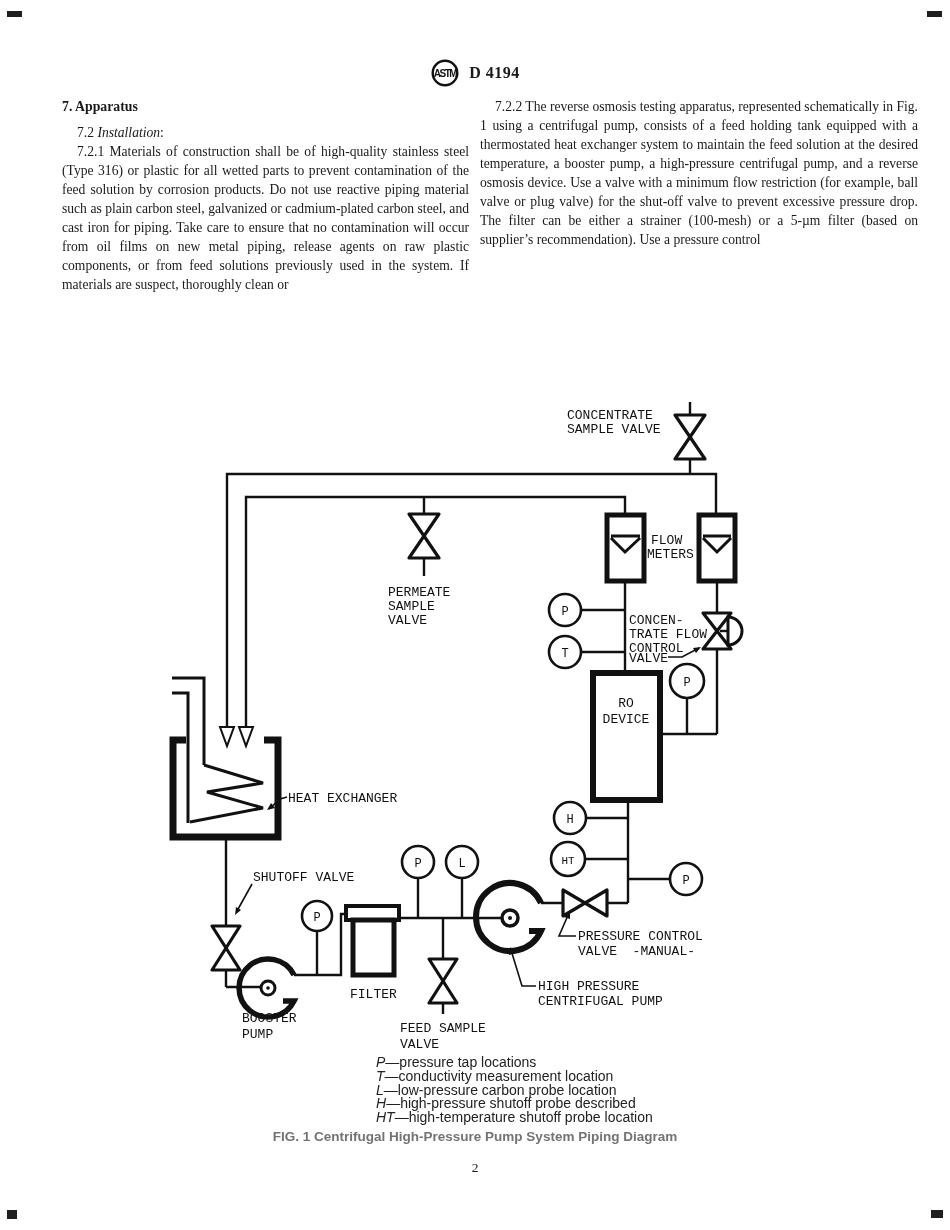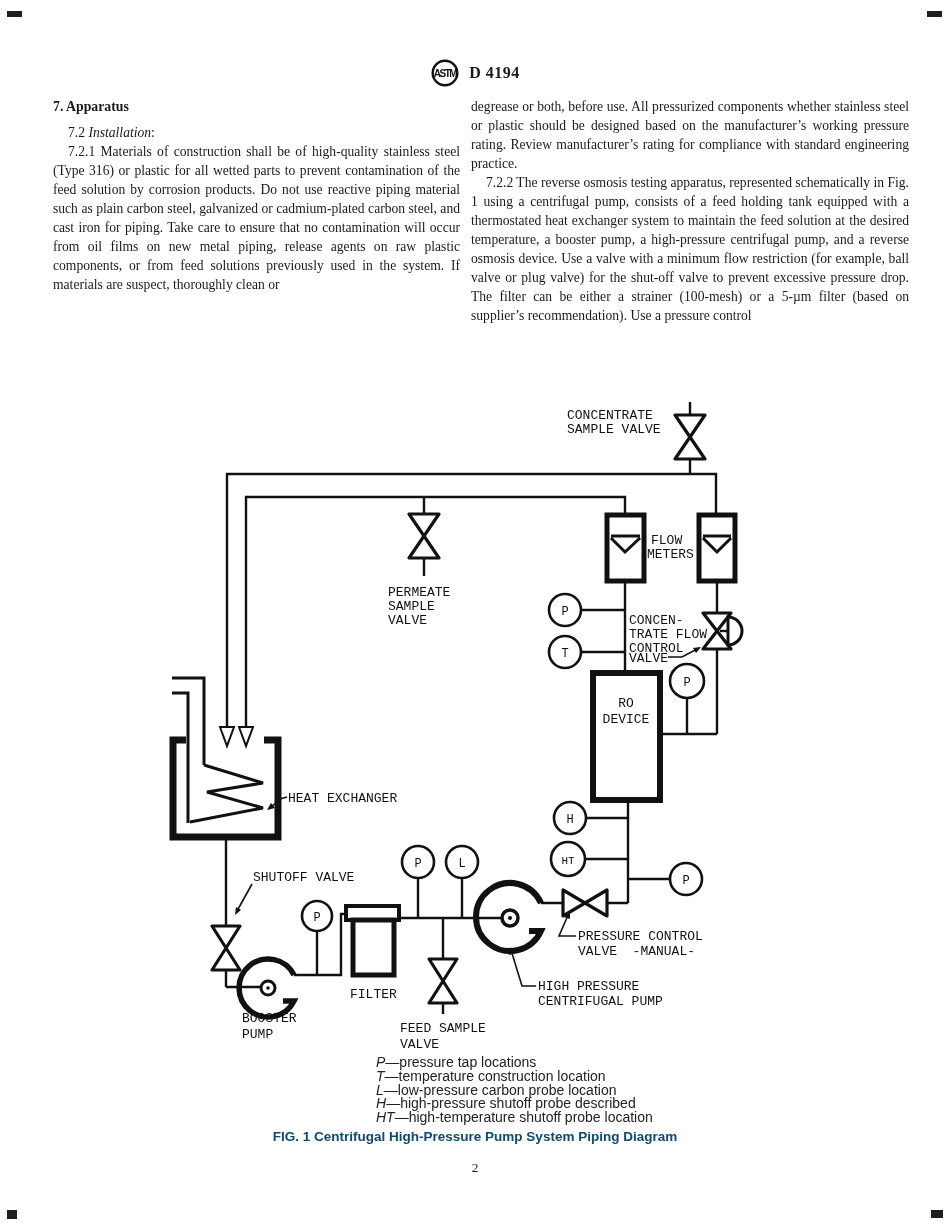--- a/index.html
+++ b/index.html
@@ -4,21 +4,21 @@
 <style>
   html,body{margin:0;padding:0;background:#e8e8e8;}
   #page{position:relative;width:950px;height:1230px;background:#ffffff;margin:0 auto;
         font-family:"Liberation Serif", serif;color:#1a1a1a;overflow:hidden;}
   .cornermark{position:absolute;background:#1f1f1f;}
   
   #hdr{position:absolute;top:58px;left:0;width:950px;display:flex;justify-content:center;
        align-items:center;gap:9px;text-align:right;}
   #hdr .desig{font-family:Liberation Serif, serif;font-weight:bold;font-size:16px;letter-spacing:.5px;}
   
-  #cols{position:absolute;top:97px;left:53px;width:856px;display:flex;gap:11px;}
+  #cols{position:absolute;top:97px;left:62px;width:856px;display:flex;gap:11px;}
   .col{text-align:justify;font-size:13.6px;line-height:19px;}
   .col.left{width:407px;}
   .col.right{width:438px;}
   .col p{margin:0;text-indent:15px;}
   .col p.noindent{text-indent:0;}
   h2.sec{font-size:13.8px;margin:0 0 7px 0;font-weight:bold;}
   .ital{font-style:italic;}
   
   #diag{position:absolute;left:0;top:395px;}
   .pipe{stroke:#111;stroke-width:2.4;fill:none;}
@@ -30,21 +30,21 @@
   .ah{fill:#111;stroke:none;}
   .dlabel{font-family:"Liberation Mono","DejaVu Sans Mono",monospace;font-size:13px;
           fill:#111;white-space:pre;}
   .glabel{font-family:"Liberation Mono","DejaVu Sans Mono",monospace;font-size:12px;
           fill:#111;text-anchor:middle;}
   
   #legend{position:absolute;left:376px;top:1056px;font-family:"Liberation Sans",sans-serif;
           font-size:14px;line-height:13.8px;color:#222;}
   #legend .sym{font-style:italic;}
   #caption{position:absolute;left:0;top:1129px;width:950px;text-align:center;
-           font-family:"Liberation Sans",sans-serif;font-weight:bold;font-size:13.5px;color:#0c4a6e;}
+           font-family:"Liberation Sans",sans-serif;font-weight:bold;font-size:13.5px;color:#737373;}
   #pageno{position:absolute;left:0;top:1160px;width:950px;text-align:center;font-size:13.5px;}
 </style>
 </head>
 <body>
 
 <div id="page">
 
   <div class="cornermark" style="left:7px;top:11px;width:15px;height:6px;"></div>
   <div class="cornermark" style="left:927px;top:11px;width:15px;height:6px;"></div>
   <div class="cornermark" style="left:7px;top:1210px;width:10px;height:9px;"></div>
@@ -58,21 +58,20 @@
     <span class="desig">D 4194</span>
   </div>
 
   <div id="cols">
     <div class="col left">
       <h2 class="sec">7.  Apparatus</h2>
       <p><span>7.2 </span><span class="ital">Installation</span><span>:</span></p>
       <p>7.2.1 Materials of construction shall be of high-quality stainless steel (Type 316) or plastic for all wetted parts to prevent contamination of the feed solution by corrosion products. Do not use reactive piping material such as plain carbon steel, galvanized or cadmium-plated carbon steel, and cast iron for piping. Take care to ensure that no contamination will occur from oil films on new metal piping, release agents on raw plastic components, or from feed solutions previously used in the system. If materials are suspect, thoroughly clean or</p>
     </div>
     <div class="col right">
-      <p class="noindent">degrease or both, before use. All pressurized components whether stainless steel or plastic should be designed based on the manufacturer’s working pressure rating. Review manufacturer’s rating for compliance with standard engineering practice.</p>
       <p>7.2.2 The reverse osmosis testing apparatus, represented schematically in Fig. 1 using a centrifugal pump, consists of a feed holding tank equipped with a thermostated heat exchanger system to maintain the feed solution at the desired temperature, a booster pump, a high-pressure centrifugal pump, and a reverse osmosis device. Use a valve with a minimum flow restriction (for example, ball valve or plug valve) for the shut-off valve to prevent excessive pressure drop. The filter can be either a strainer (100-mesh) or a 5-µm filter (based on supplier’s recommendation). Use a pressure control</p>
     </div>
   </div>
 
   <svg id="diag" width="950" height="662" viewBox="0 395 950 662">
 
     <g>
       <path class="pipe" d="M227,727 V474 H716 V515"></path>
       <polygon points="220,727 234,727 227,746" fill="#fff" stroke="#111" stroke-width="2"></polygon>
     </g>
@@ -253,21 +252,21 @@
     <text class="dlabel" x="288" y="802">HEAT EXCHANGER</text>
     <g>
       <path class="leader" d="M287,797 L280,799 L269,809"></path>
       <polygon class="ah" points="267,810 271,803 275,808"></polygon>
     </g>
 
   </svg>
 
   <div id="legend">
     <div><span class="sym">P</span><span>—pressure tap locations</span></div>
-    <div><span class="sym">T</span><span>—temperature construction location</span></div>
+    <div><span class="sym">T</span><span>—conductivity measurement location</span></div>
     <div><span class="sym">L</span><span>—low-pressure carbon probe location</span></div>
     <div><span class="sym">H</span><span>—high-pressure shutoff probe described</span></div>
     <div><span class="sym">HT</span><span>—high-temperature shutoff probe location</span></div>
   </div>
 
   <div id="caption">FIG. 1 Centrifugal High-Pressure Pump System Piping Diagram</div>
   <div id="pageno">2</div>
 
 </div>
 

